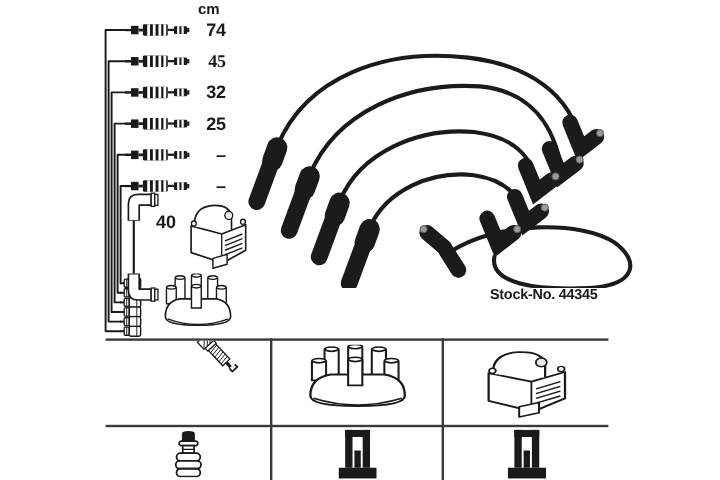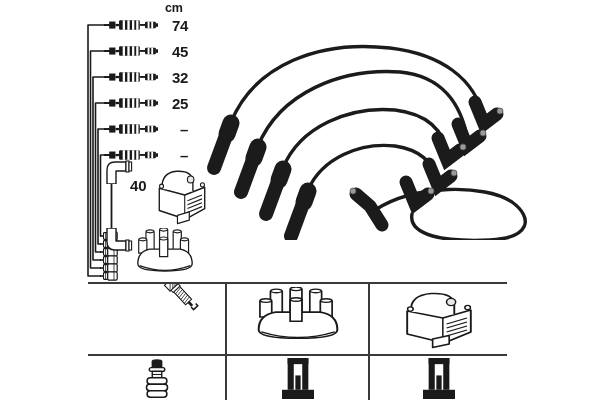--- a/index.html
+++ b/index.html
@@ -190,21 +190,21 @@
     <svg x="72" y="165" width="60" height="60" viewBox="0 0 66 62" preserveAspectRatio="none">
       <use href="#coil"></use>
     </svg>
     <svg x="56" y="228" width="58" height="52" viewBox="0 0 64 58" preserveAspectRatio="none">
       <use href="#cap"></use>
     </svg>
   </svg>
 
   <div class="abs unit-label" style="left:150px;top:1px;">cm</div>
   <div class="abs len-label" style="left:154px;top:17px;">74</div>
-  <div class="abs len-label" style="left:154px;top:43px;">45</div>
+  <div class="abs len-label" style="left:154px;top:43px;font-family:Liberation Serif, serif;">45</div>
   <div class="abs len-label" style="left:154px;top:69px;">32</div>
   <div class="abs len-label" style="left:154px;top:95px;">25</div>
   <div class="abs len-label" style="left:154px;top:121px;">–</div>
   <div class="abs len-label" style="left:154px;top:147px;">–</div>
   <div class="abs loop-label" style="left:130px;top:177px;text-align:right;">40</div>
 
   <svg class="abs cable" style="left:200px;top:38px;" width="360" height="202" viewBox="0 0 360 202">
 
     <g fill="none" stroke="currentColor" stroke-width="3.4" stroke-linecap="round">
       <path d="M31,84 C55,26 120,2 190,10 C240,16 276,40 284,82"></path>
@@ -239,20 +239,21 @@
         <circle cx="283" cy="95" r="3"></circle>
         <circle cx="263" cy="109" r="3"></circle>
         <circle cx="254" cy="135" r="3"></circle>
         <circle cx="231" cy="153" r="3"></circle>
         <circle cx="153" cy="153" r="3"></circle>
       </g>
     </g>
   </svg>
 
   <div class="abs part-block">
+    <div class="stock-number">Stock-No. 44345</div>
   </div>
 
   <div class="abs gridline" style="left:88px;top:282px;width:419px;height:1.6px;"></div>
   <div class="abs gridline" style="left:88px;top:354px;width:419px;height:1.6px;"></div>
   <div class="abs gridline" style="left:225px;top:282px;width:1.6px;height:118px;"></div>
   <div class="abs gridline" style="left:368px;top:282px;width:1.6px;height:118px;"></div>
 
   <div class="abs legend-cell" style="left:88px;top:284px;width:137px;height:68px;">
     <svg width="96" height="68" viewBox="0 0 96 68" class="ink">
       <g transform="translate(48,34) rotate(-43) translate(-14,-45) scale(1)">

